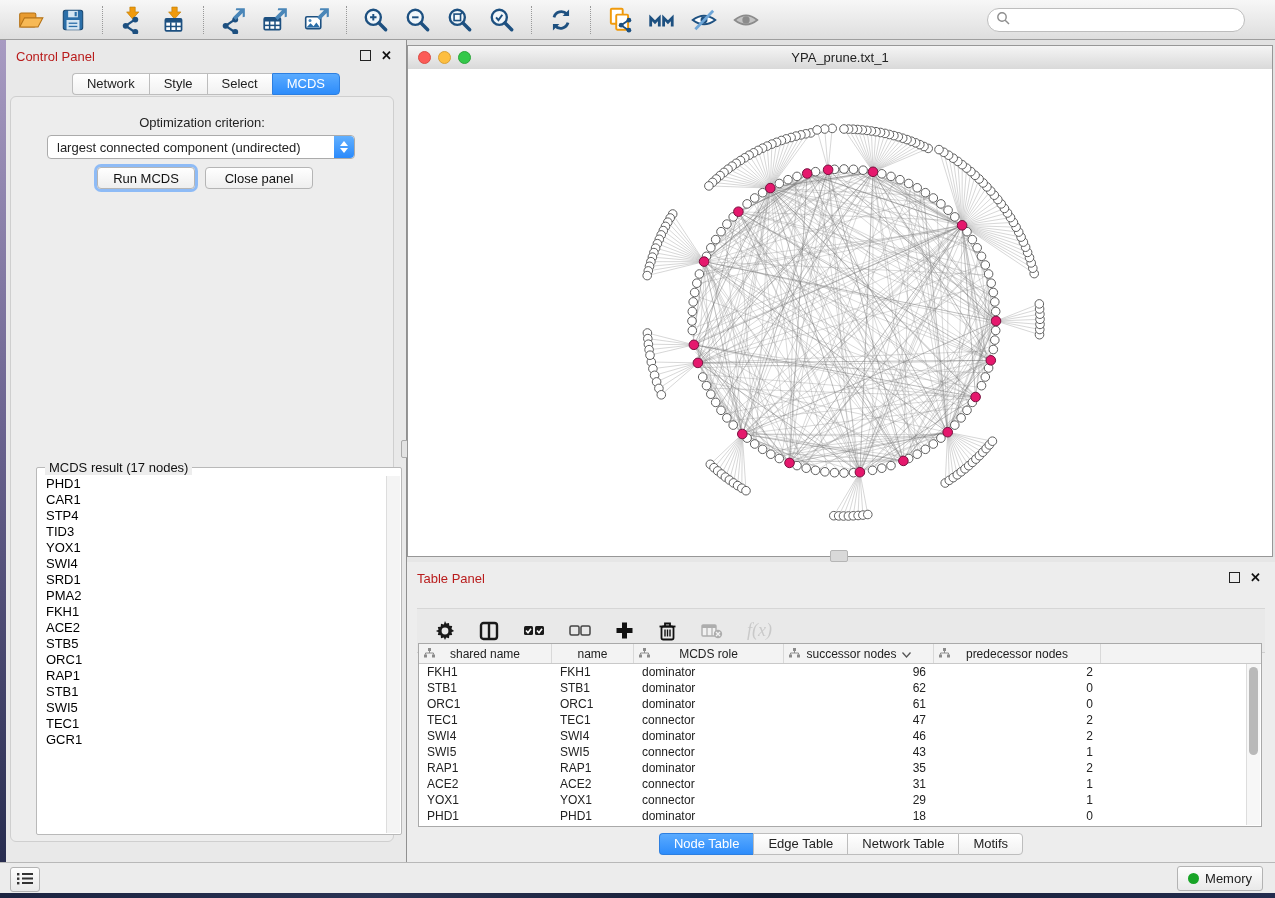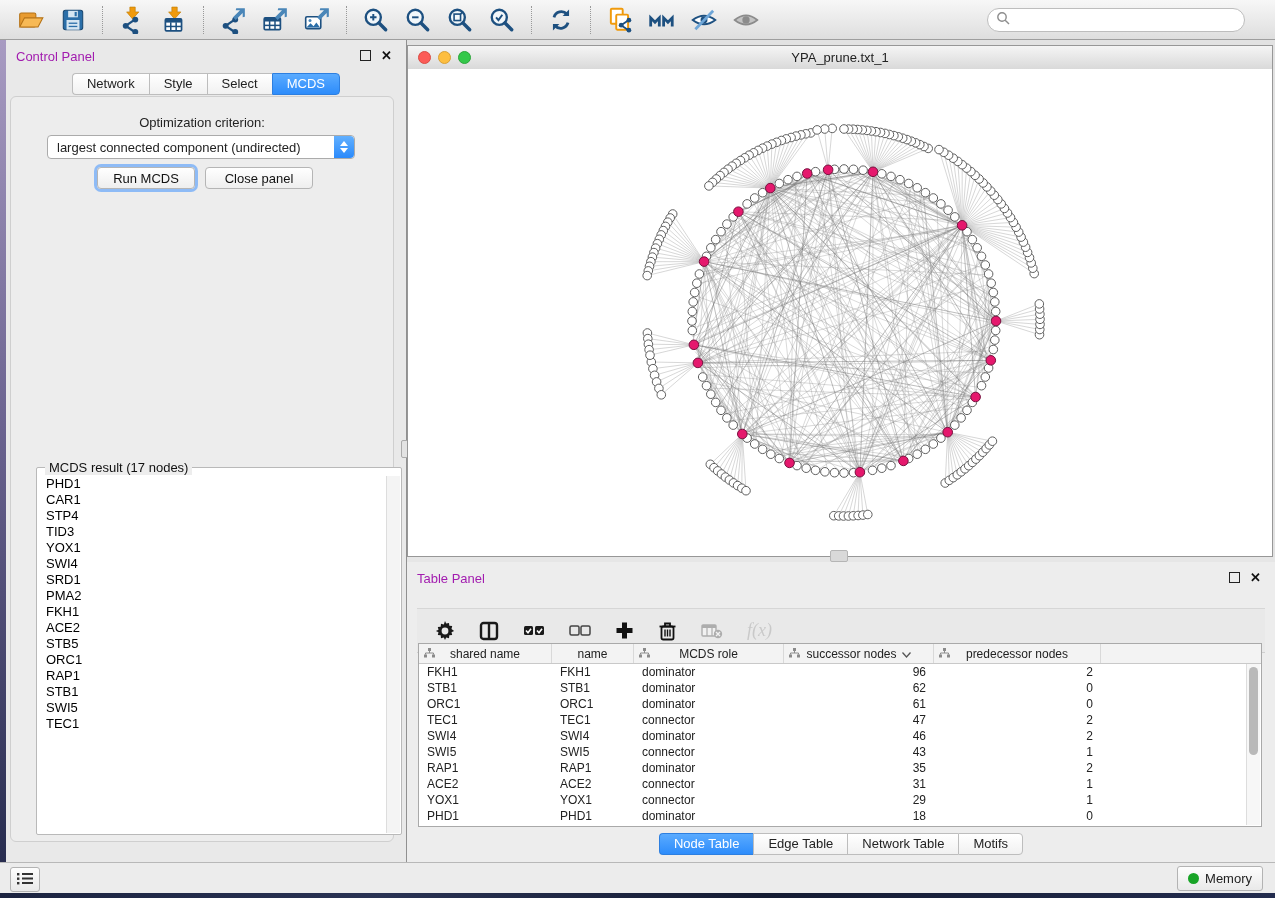--- a/index.html
+++ b/index.html
@@ -13,21 +13,21 @@
   .tb-icon{width:30px;height:30px;display:flex;align-items:center;justify-content:center;margin:0 6px;cursor:pointer;}
   .tb-sep{width:0;height:28px;border-left:1px dotted #999;margin:0 8px;}
   .search-box{position:absolute;right:30px;top:8px;width:248px;height:22px;background:#fff;
     border:1px solid #bdbdbd;border-radius:12px;display:flex;align-items:center;padding-left:8px;}
   .search-box input{border:none;outline:none;background:transparent;flex:1;font:13px "Liberation Sans",sans-serif;}
   
   .left-strip{position:absolute;left:0;top:40px;width:6px;height:853px;
     background:linear-gradient(#a89bc2,#6b6390 45%,#23294b);}
   
   .control-panel{position:absolute;left:6px;top:40px;width:400px;height:822px;background:#e9e9e9;}
-  .panel-title{position:absolute;left:10px;top:9px;font-size:13px;color:#a21caf;}
+  .panel-title{position:absolute;left:10px;top:9px;font-size:13px;color:#b91c1c;}
   .panel-btns{position:absolute;right:14px;top:10px;display:flex;gap:10px;align-items:center;}
   .float-btn{width:9px;height:9px;border:1.6px solid #222;background:transparent;cursor:pointer;}
   .close-btn{font-size:13px;font-weight:bold;color:#111;cursor:pointer;line-height:9px;}
   .tab-row{display:flex;}
   .cp-tabs{position:absolute;left:0;right:0;top:33px;justify-content:center;}
   .tab{height:20px;line-height:20px;padding:0 14px;background:linear-gradient(#ffffff,#f1f1f1);
     border:1px solid #bdbdbd;border-right:none;font-size:13px;color:#222;cursor:pointer;white-space:nowrap;}
   .tab:first-child{border-radius:4px 0 0 4px;}
   .tab:last-child{border-right:1px solid #bdbdbd;border-radius:0 4px 4px 0;}
   .tab.selected{background:linear-gradient(#5aabff,#2d8cfb);color:#fff;border-color:#2d7fe0;}
@@ -305,20 +305,21 @@
             <div class="mcds-item">SRD1</div>
             <div class="mcds-item">PMA2</div>
             <div class="mcds-item">FKH1</div>
             <div class="mcds-item">ACE2</div>
             <div class="mcds-item">STB5</div>
             <div class="mcds-item">ORC1</div>
             <div class="mcds-item">RAP1</div>
             <div class="mcds-item">STB1</div>
             <div class="mcds-item">SWI5</div>
             <div class="mcds-item">TEC1</div>
+            <div class="mcds-item">GCR1</div>
           </div>
         <div class="list-scroll"></div>
       </div>
     </div>
   </div>
 
   <div class="v-split"></div>
   <div class="v-handle"></div>
 
   <div class="net-window">

